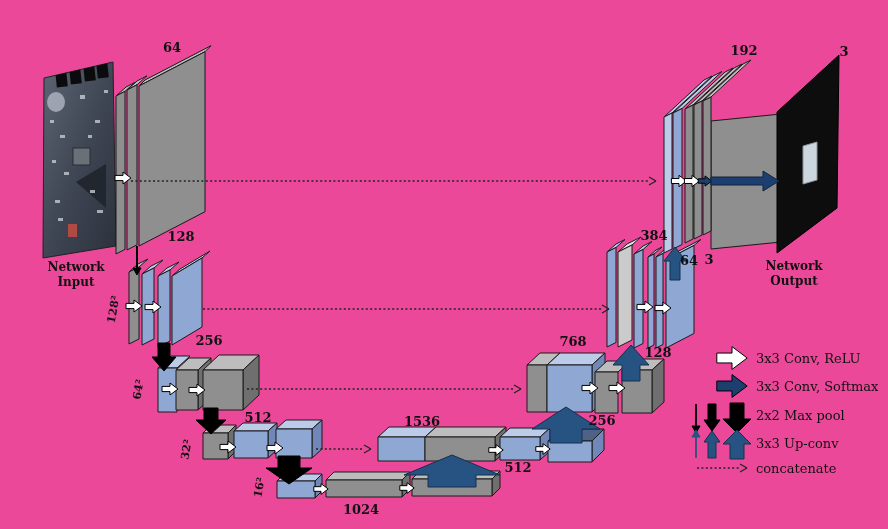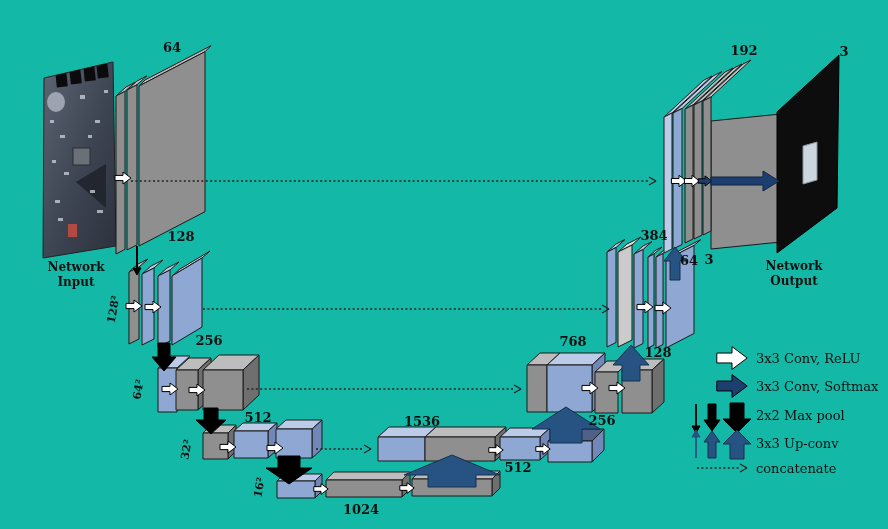--- a/index.html
+++ b/index.html
@@ -1,16 +1,16 @@
 <!DOCTYPE html>
 <html><head>
 <meta charset="utf-8">
 <style>
   html,body{margin:0;padding:0;background:#ffffff;}
-  .stage{position:relative;width:888px;height:529px;background:#14b8a6;overflow:hidden;
+  .stage{position:relative;width:888px;height:529px;background:#ec4899;overflow:hidden;
          font-family:"DejaVu Serif", serif;}
   svg{display:block}
   text{font-family:"DejaVu Serif", serif; fill:#111;}
   .lbl{font-weight:bold;font-size:13px;}
   .side{font-weight:bold;font-size:11px;}
   .cap{font-weight:bold;font-size:12px;}
   .leg{font-size:13px;}
 </style>
 </head>
 <body>

